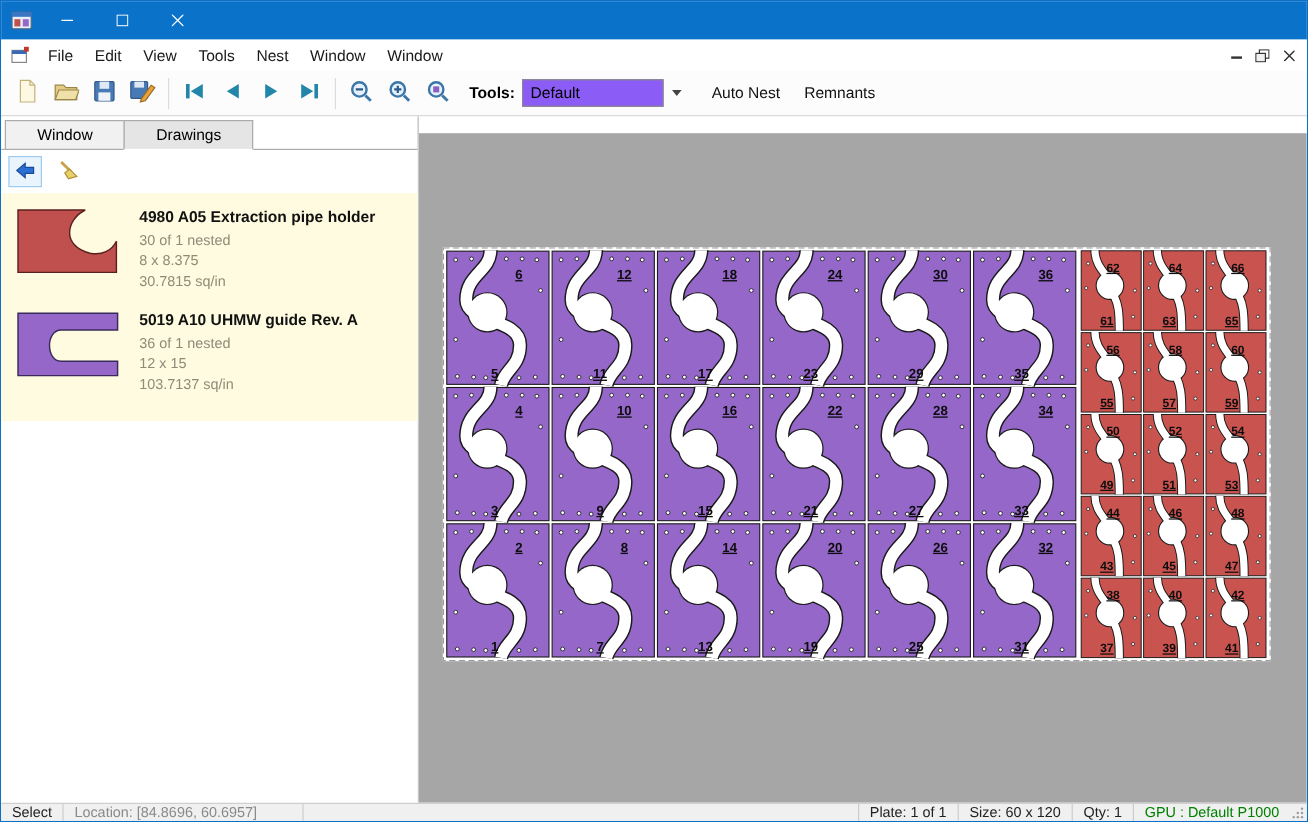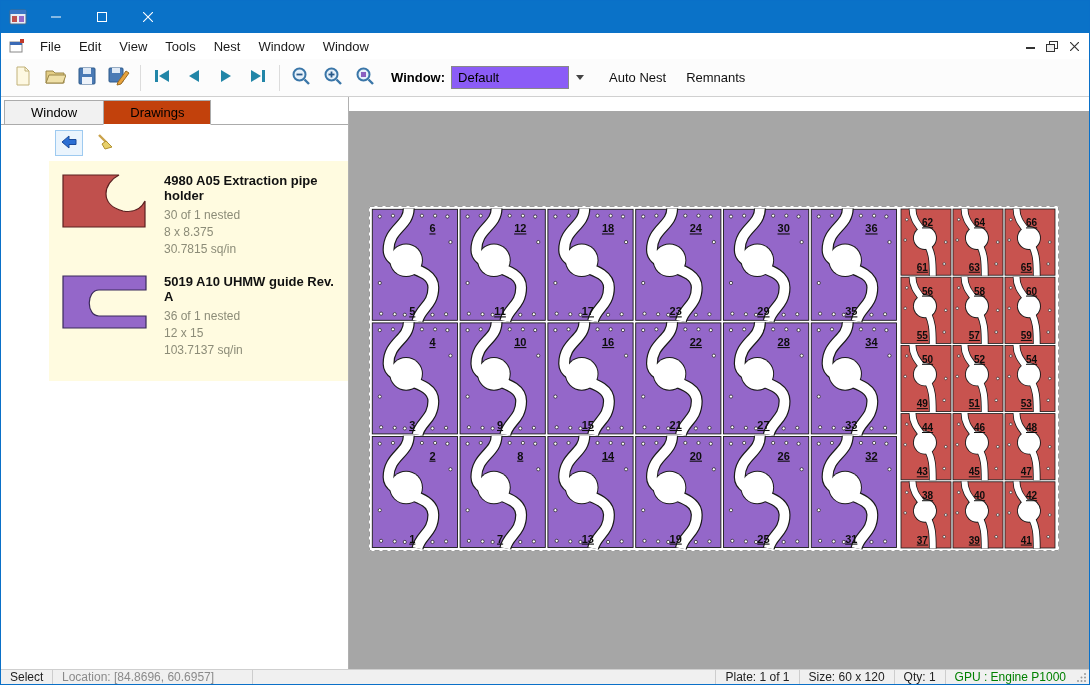--- a/index.html
+++ b/index.html
@@ -33,22 +33,22 @@
   .combo-arrow { position:absolute; right:-16px; top:8px; width:0; height:0; border-left:4px solid transparent; border-right:4px solid transparent; border-top:5px solid #444; }
   .tb-text-btn { font-size:13px; color:#111; background:transparent; border:none; padding:4px 6px; }
   .tb-auto { margin-left:34px; }
   .tb-remnants { margin-left:8px; }
 
   
   .content { flex:1; display:flex; min-height:0; }
   .left-panel { width:348px; flex:none; border-right:1px solid #b0b0b0; display:flex; flex-direction:column; background:#fff; }
   .tabs { display:flex; padding:3px 0 0 3px; }
   .tab { padding:4px 26px; font-size:13px; border:1px solid #ababab; background:#f1f1f1; margin-right:-1px; position:relative; }
-  .tab.active { background:#c2410c; border-bottom:1px solid #fff; z-index:2; }
-  .panel-body { flex:1; border-top:1px solid #ababab; margin-top:-1px; display:flex; flex-direction:column; background:#fff;padding-left:48px; }
+  .tab.active { background:#e5e5e5; border-bottom:1px solid #fff; z-index:2; }
+  .panel-body { flex:1; border-top:1px solid #ababab; margin-top:-1px; display:flex; flex-direction:column; background:#fff; }
   .panel-toolbar { height:36px; display:flex; align-items:center; gap:8px; padding:4px 6px; }
   .pt-btn { width:28px; height:26px; display:flex; align-items:center; justify-content:center; background:transparent; border:1px solid transparent; }
   .pt-btn.framed { border:1px solid #9ecaf0; background:#eaf4fd; }
   .drawings-list { background:#fffbe0; padding:8px 8px 10px 8px; }
   .drawing-item { display:flex; gap:12px; margin-bottom:12px; }
   .thumb { width:95px; height:64px; flex:none; }
   .d-text { padding-top:4px; }
   .d-title { font-weight:bold; font-size:13px; color:#111; margin-bottom:4px; }
   .d-line { font-size:12px; color:#8c8c78; line-height:17px; }
 
@@ -223,21 +223,21 @@
     </button>
     <button class="tb-btn">
       <span>
         <svg width="20" height="20" viewBox="0 0 20 20">
           <circle cx="8.5" cy="8.5" r="6" fill="#e6f1fb" stroke="#3a76a8" stroke-width="2"></circle>
           <line x1="13.5" y1="13.5" x2="18" y2="18" stroke="#3a76a8" stroke-width="2.4"></line>
           <rect x="6" y="6" width="5" height="5" fill="#8a5fc0"></rect>
         </svg>
       </span>
     </button>
-    <span class="engine-label">Window:</span>
+    <span class="engine-label">Tools:</span>
     <div class="combo">
       <span>Default</span>
       <span class="combo-arrow"></span>
     </div>
     <button class="tb-text-btn tb-auto">Auto Nest</button>
     <button class="tb-text-btn tb-remnants">Remnants</button>
   </div>
 
   <div class="content">
 
@@ -909,21 +909,21 @@
     </div>
   </div>
 
   <div class="statusbar">
     <div class="sb-cell sb-mode">Select</div>
     <div class="sb-cell sb-location">Location: [84.8696, 60.6957]</div>
     <div class="sb-cell sb-fill"></div>
     <div class="sb-cell sb-right">Plate: 1 of 1</div>
     <div class="sb-cell sb-right">Size: 60 x 120</div>
     <div class="sb-cell sb-right">Qty: 1</div>
-    <div class="sb-cell sb-right sb-gpu">GPU : Engine P1000</div>
+    <div class="sb-cell sb-right sb-gpu">GPU : Default P1000</div>
     <div class="sb-grip">
       <svg width="10" height="10" viewBox="0 0 10 10">
         <circle cx="8" cy="2" r="1" fill="#9a9a9a"></circle>
           <circle cx="8" cy="5.5" r="1" fill="#9a9a9a"></circle>
         <circle cx="8" cy="9" r="1" fill="#9a9a9a"></circle>
           <circle cx="4.5" cy="5.5" r="1" fill="#9a9a9a"></circle>
         <circle cx="4.5" cy="9" r="1" fill="#9a9a9a"></circle>
           <circle cx="1" cy="9" r="1" fill="#9a9a9a"></circle>
       </svg>
     </div>

